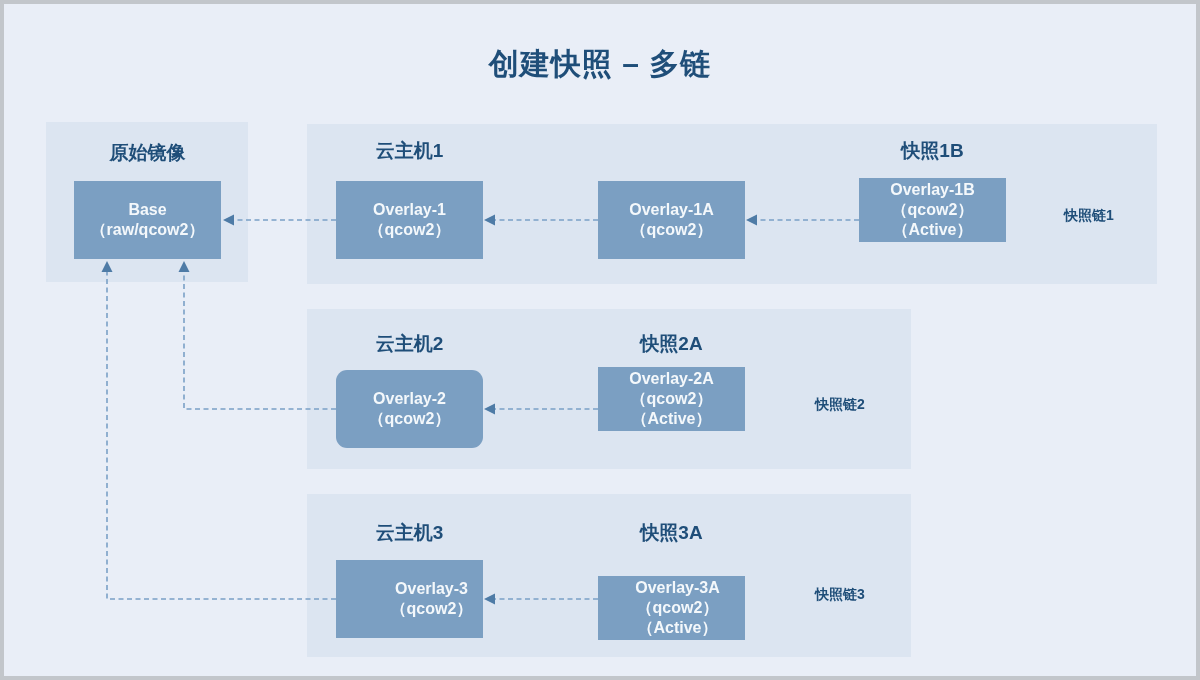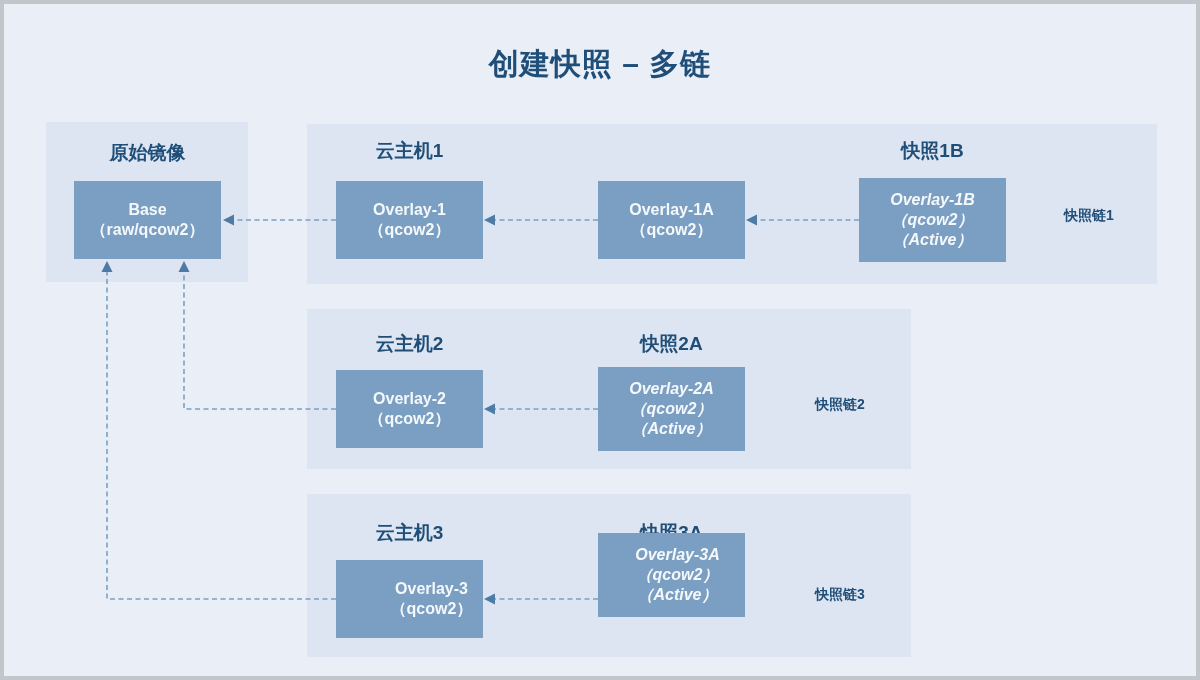--- a/index.html
+++ b/index.html
@@ -51,21 +51,21 @@
     background:var(--node-bg,#7b9fc2);
     color:var(--node-text,#f4f8fb);
     display:flex;flex-direction:column;
     align-items:center;justify-content:center;
     text-align:center;
     font-size:16px;font-weight:600;line-height:20px;
     z-index:10;
     box-sizing:border-box;
   }
   .h2line{height:78px;}
-  .h3line{height:84px;font-style:italic;}
+  .h3line{height:64px;}
   .chain-label{
     position:absolute;width:170px;
     text-align:center;
     font-size:14px;font-weight:800;
     color:var(--accent-dark,#1f4e79);
     z-index:8;
   }
 </style>
 </head>
 <body>
@@ -123,42 +123,42 @@
   <div class="node-label" style="left:855px;top:134px;">快照1B</div>
   <div class="nodebox h3line" style="left:855px;top:174px;">
     <span>Overlay-1B</span>
     <span>（qcow2）</span>
     <span>（Active）</span>
   </div>
 
   <div class="chain-label" style="left:1000px;top:203px;">快照链1</div>
 
   <div class="node-label" style="left:332px;top:327px;">云主机2</div>
-  <div class="nodebox h2line" style="left:332px;top:366px;">
+  <div class="nodebox h2line" style="left:332px;top:366px;border-radius:11px;">
     <span>Overlay-2</span>
     <span>（qcow2）</span>
   </div>
 
   <div class="node-label" style="left:594px;top:327px;">快照2A</div>
   <div class="nodebox h3line" style="left:594px;top:363px;">
     <span>Overlay-2A</span>
     <span>（qcow2）</span>
     <span>（Active）</span>
   </div>
 
   <div class="chain-label" style="left:751px;top:392px;">快照链2</div>
 
   <div class="node-label" style="left:332px;top:516px;">云主机3</div>
   <div class="nodebox h2line" style="left:332px;top:556px;padding-left:44px;">
     <span>Overlay-3</span>
     <span>（qcow2）</span>
   </div>
 
   <div class="node-label" style="left:594px;top:516px;">快照3A</div>
-  <div class="nodebox h3line" style="left:594px;top:529px;padding-left:12px;">
+  <div class="nodebox h3line" style="left:594px;top:572px;padding-left:12px;">
     <span>Overlay-3A</span>
     <span>（qcow2）</span>
     <span>（Active）</span>
   </div>
 
   <div class="chain-label" style="left:751px;top:582px;">快照链3</div>
 
 </div>
 
 </body></html>

